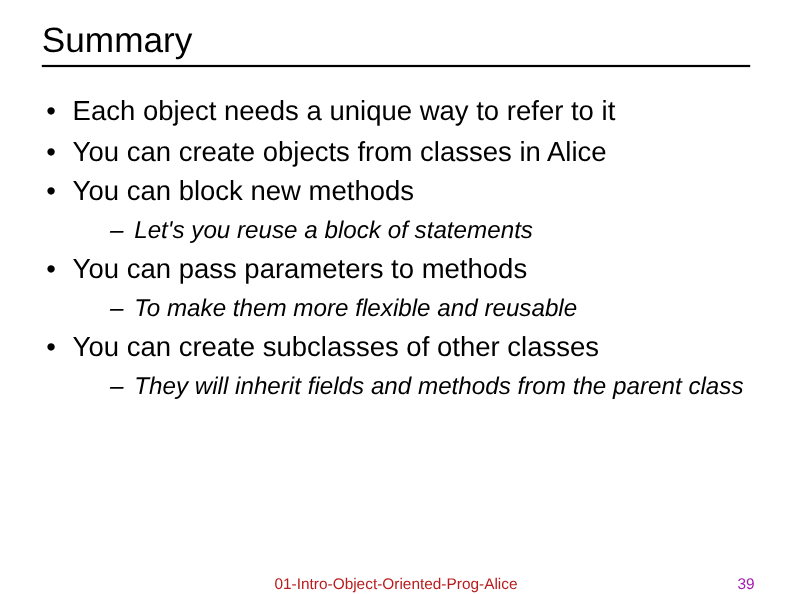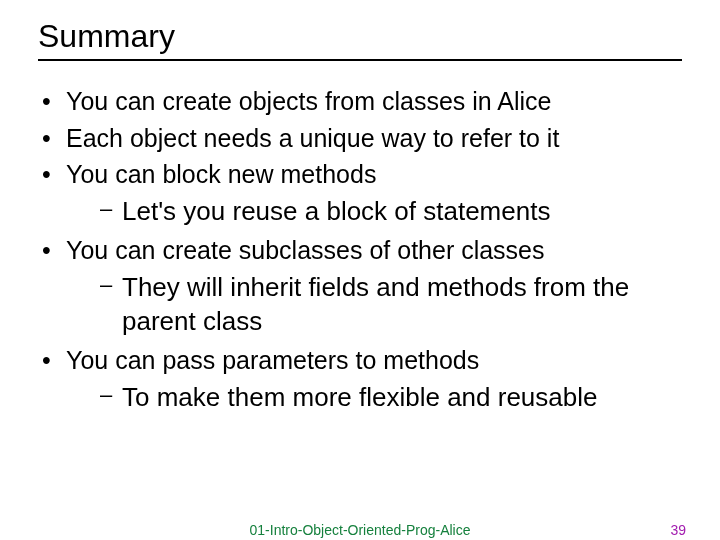--- a/index.html
+++ b/index.html
@@ -49,88 +49,89 @@
       top: 0;
       font-size: 25px;
     }
     ul.sub-list {
       list-style: none;
       padding-left: 0;
       margin-top: 4px;
       margin-bottom: 6px;
     }
     ul.sub-list > li {
-      font-size: 26px;
+      font-size: 22px;
       color: #000;
       line-height: 1.3;
       padding-left: 56px;
       position: relative;
       margin-bottom: 2px;
+      font-style: italic;
     }
     ul.sub-list > li::before {
       content: "–";
       position: absolute;
       left: 34px;
       top: 0;
       font-size: 22px;
     }
     .footer {
       position: absolute;
       bottom: 18px;
       left: 0;
       width: 100%;
     }
     .footer-center {
       position: absolute;
       left: 50%;
       transform: translateX(-50%);
       font-size: 14px;
-      color: #15803d;
+      color: #b91c1c;
     }
     .footer-right {
       position: absolute;
       right: 34px;
       font-size: 14px;
       color: #a21caf;
     }
   </style>
 </head>
 <body>
 
 <div class="slide">
   <h1 class="title">Summary</h1>
 
   <ul class="top-list">
     <li>
-      <span>You can create objects from classes in Alice</span>
+      <span>Each object needs a unique way to refer to it</span>
     </li>
     <li>
-      <span>Each object needs a unique way to refer to it</span>
+      <span>You can create objects from classes in Alice</span>
     </li>
     <li>
       <span>You can block new methods</span>
       <ul class="sub-list">
         <li>
           <span>Let's you reuse a block of statements</span>
         </li>
       </ul>
     </li>
     <li>
+      <span>You can pass parameters to methods</span>
+      <ul class="sub-list">
+        <li>
+          <span>To make them more flexible and reusable</span>
+        </li>
+      </ul>
+    </li>
+    <li>
       <span>You can create subclasses of other classes</span>
       <ul class="sub-list">
         <li>
           <span>They will inherit fields and methods from the parent class</span>
-        </li>
-      </ul>
-    </li>
-    <li>
-      <span>You can pass parameters to methods</span>
-      <ul class="sub-list">
-        <li>
-          <span>To make them more flexible and reusable</span>
         </li>
       </ul>
     </li>
   </ul>
 
   <div class="footer">
     <span class="footer-center">01-Intro-Object-Oriented-Prog-Alice</span>
     <span class="footer-right">39</span>
   </div>
 </div>

